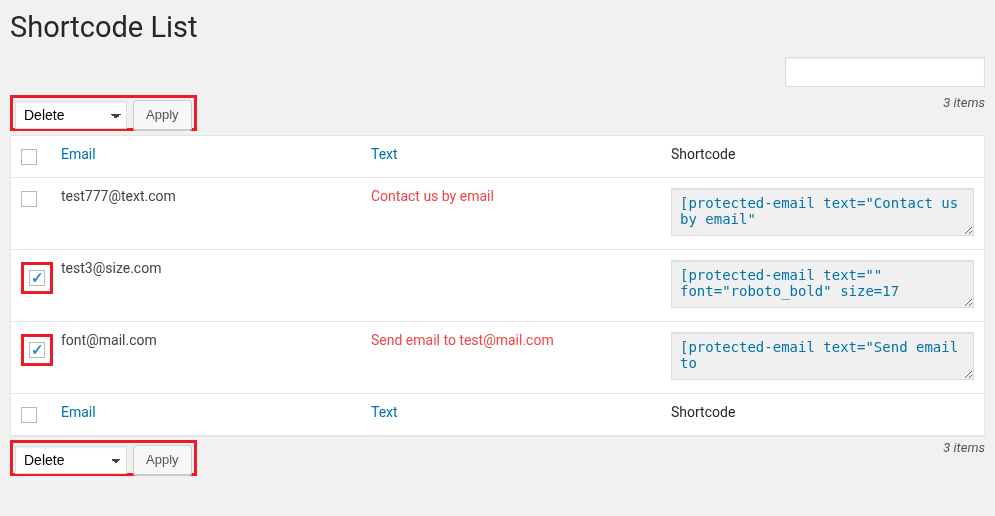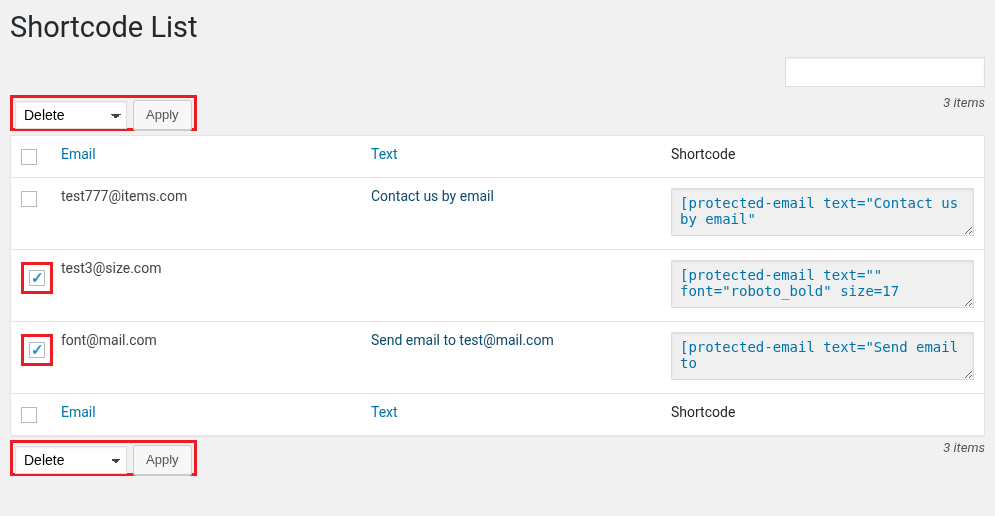--- a/index.html
+++ b/index.html
@@ -135,21 +135,21 @@
     font-size: 15px;
     font-weight: bold;
   }
   .hl-cb {
     display:inline-block;
     border:3px solid #ed1c24;
     padding:5px;
     line-height:0;
   }
   td.email-cell { color:#444; }
-  td.text-cell { color:#0c4a6e; }
+  td.text-cell { color:#ef4444; }
   .shortcode-box {
     width: 100%;
     height: 48px;
     resize: both;
     overflow: auto;
     border: 1px solid #ddd;
     background: #f0f0f0;
     padding: 6px 8px;
     font-family: Consolas, Monaco, monospace;
     font-size: 14px;
@@ -191,21 +191,21 @@
         <input type="checkbox" style="">
       </th>
       <th><a href="#">Email</a></th>
       <th><a href="#">Text</a></th>
       <th>Shortcode</th>
     </tr>
   </thead>
   <tbody id="table-body">
       <tr>
         <td class="cb-wrap"><input type="checkbox" style=""></td>
-        <td class="email-cell">test777@items.com</td>
+        <td class="email-cell">test777@text.com</td>
         <td class="text-cell">Contact us by email</td>
         <td><textarea class="shortcode-box" readonly="readonly" style="">[protected-email text="Contact us by email"</textarea></td>
       </tr>
       <tr>
         <td class="cb-wrap"><span class="hl-cb"><input type="checkbox" checked="" style=""></span></td>
         <td class="email-cell">test3@size.com</td>
         <td class="text-cell"></td>
         <td><textarea class="shortcode-box" readonly="readonly" style="">[protected-email text="" font="roboto_bold" size=17</textarea></td>
       </tr>
       <tr>

